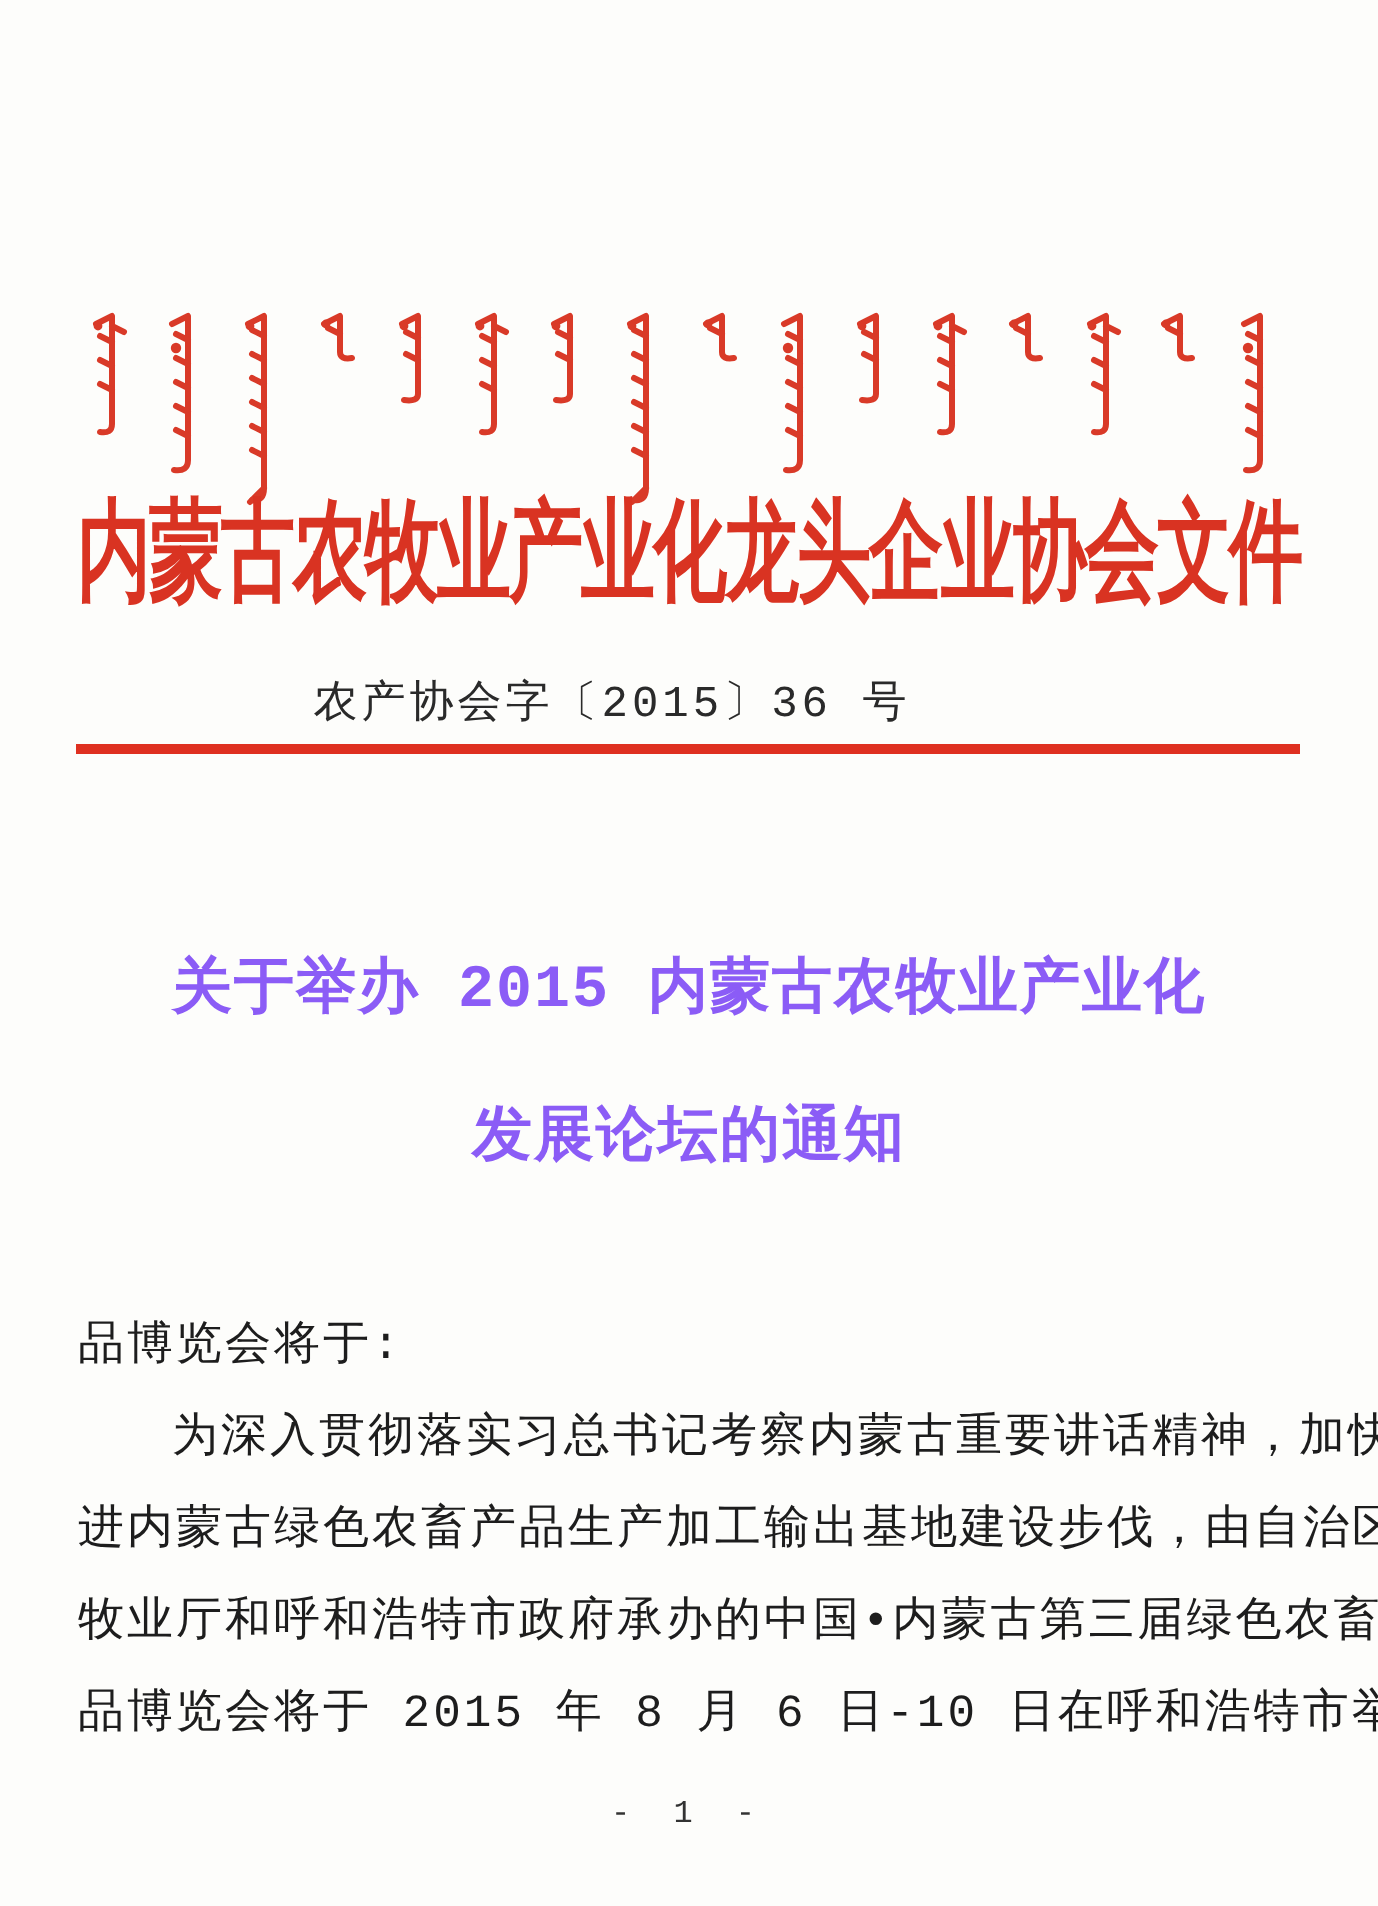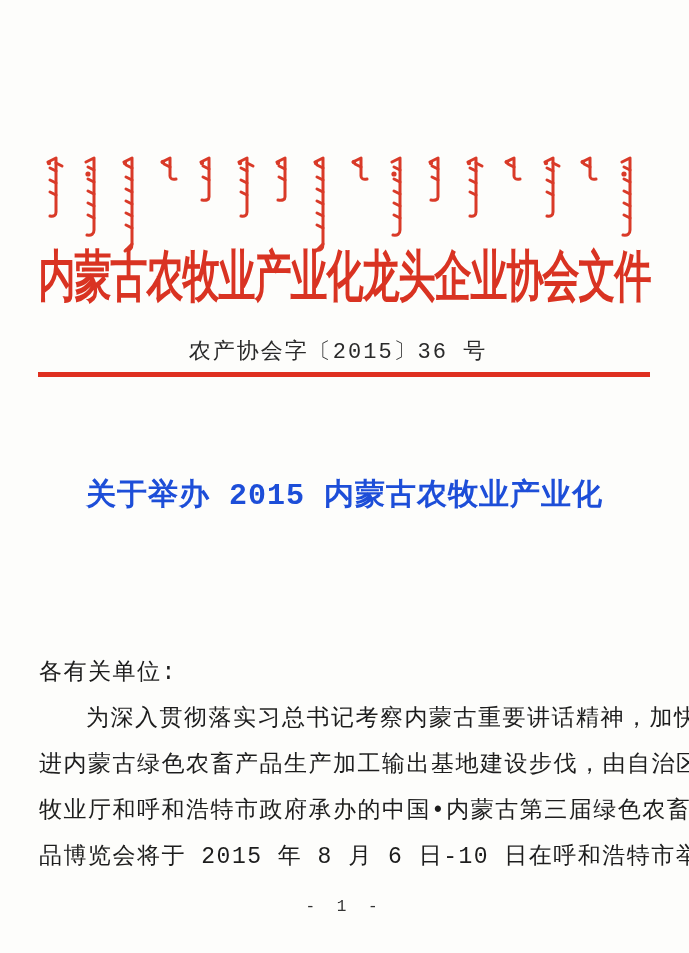--- a/index.html
+++ b/index.html
@@ -24,32 +24,31 @@
     transform:scale(1,1.5);
     transform-origin:center top;
     white-space:nowrap;
   }
   
   .doc-number{
     position:absolute;top:336px;left:0;width:612px;
     text-align:center;
     font-size:22px;color:#2a2a2a;
     letter-spacing:2px;
-    margin-left:32px;
   }
   
   .red-rule{
     position:absolute;top:372px;left:38px;width:612px;height:5px;
     background:#df3020;
   }
   
   .notice-title{
     position:absolute;top:476px;left:0;width:689px;
     text-align:center;
-    font-size:30px;font-weight:bold;color:#1d4ed8;
+    font-size:30px;font-weight:bold;color:#8b5cf6;
     letter-spacing:1px;
   }
   .notice-title .line{height:74px;line-height:40px;}
   
   .body-text{
     position:absolute;top:656px;left:39px;width:612px;
     font-size:23px;color:#1d1d1d;
     letter-spacing:1.5px;
   }
   .body-text .line{height:46px;line-height:34px;white-space:nowrap;}
@@ -117,24 +116,25 @@
   </svg>
 
   <div class="org-title">内蒙古农牧业产业化龙头企业协会文件</div>
 
   <div class="doc-number">农产协会字〔2015〕36 号</div>
 
   <div class="red-rule"></div>
 
   <div class="notice-title">
     <div class="line">关于举办 2015 内蒙古农牧业产业化</div>
+    <div class="line">发展论坛的通知</div>
   </div>
 
   <div class="body-text">
-    <div class="line">各有关单位:</div>
+    <div class="line">品博览会将于:</div>
     <div class="line indent">为深入贯彻落实习总书记考察内蒙古重要讲话精神，加快推</div>
     <div class="line">进内蒙古绿色农畜产品生产加工输出基地建设步伐，由自治区农</div>
     <div class="line">牧业厅和呼和浩特市政府承办的中国•内蒙古第三届绿色农畜产</div>
     <div class="line">品博览会将于 2015 年 8 月 6 日-10 日在呼和浩特市举办，届时，</div>
   </div>
 
   <div class="page-number">- 1 -</div>
 
 </div>
 

